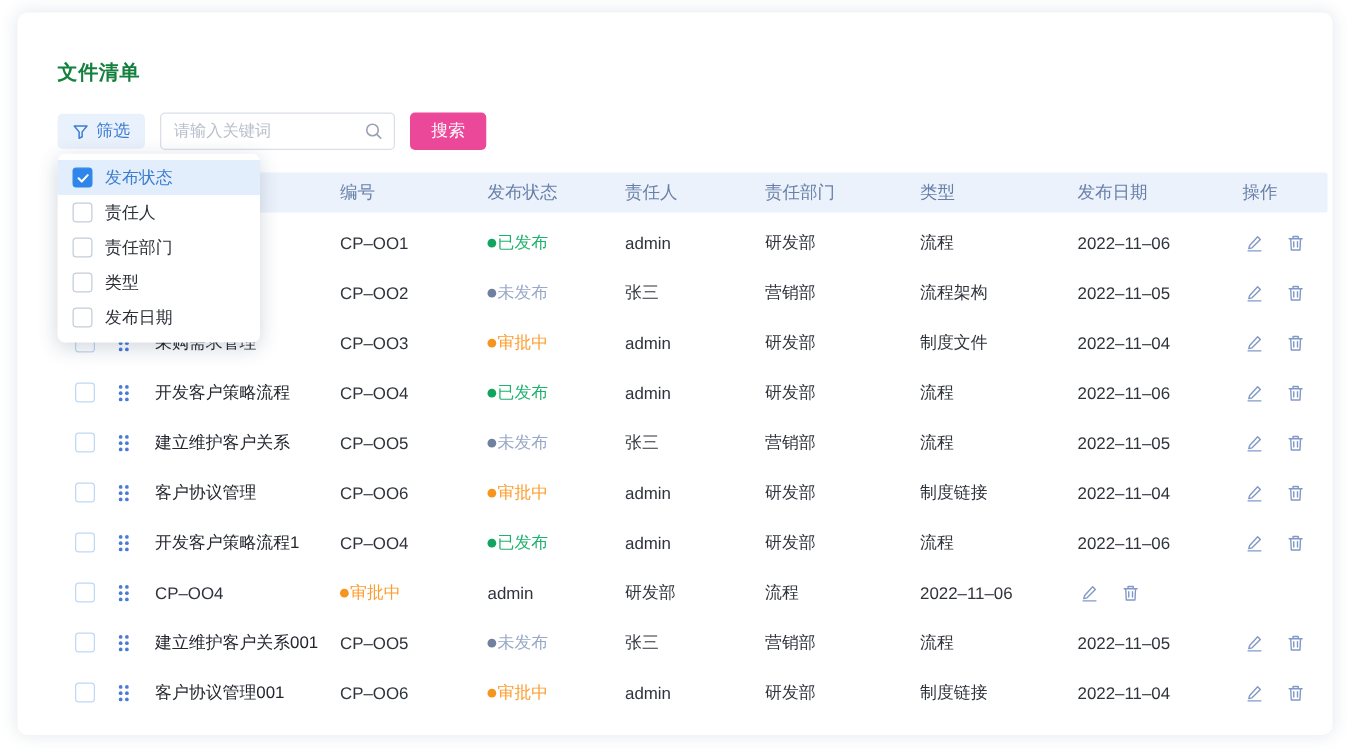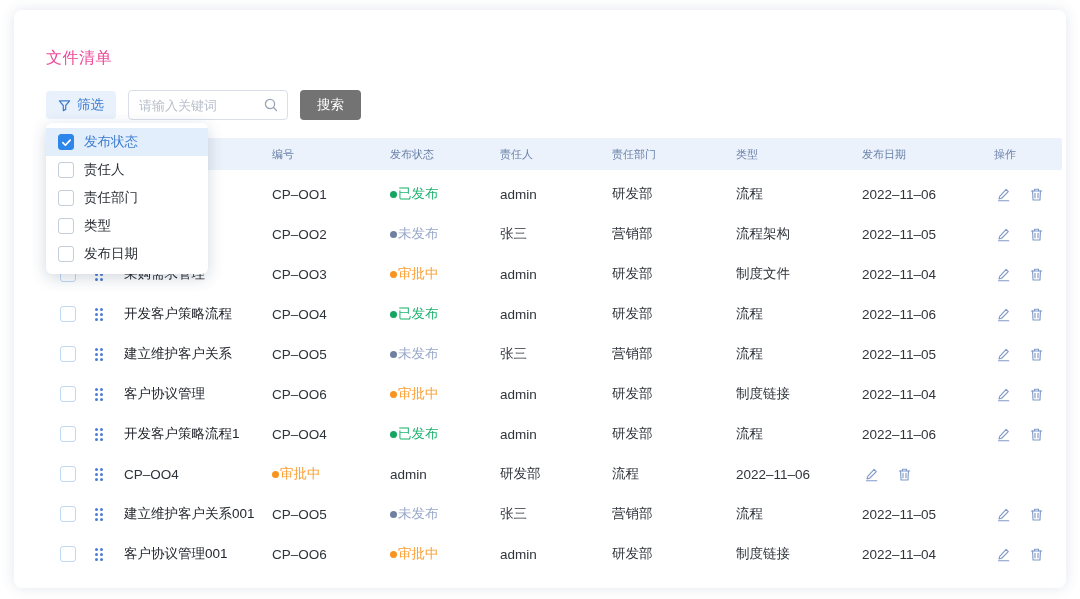--- a/index.html
+++ b/index.html
@@ -5,50 +5,50 @@
   * { margin:0; padding:0; box-sizing:border-box; }
   html,body { background:#ffffff; font-family:"Liberation Sans","DejaVu Sans",sans-serif; }
   .stage { position:relative; width:1080px; height:599px; background:#fff; overflow:hidden; }
   .card {
     position:absolute; left:14px; top:10px; width:1052px; height:578px;
     background:#fff; border-radius:8px;
     box-shadow:0 0 14px rgba(60,80,120,.14);
   }
   .card-inner { position:relative; padding:0 18px; height:100%; }
 
-  .page-title { position:absolute; left:32px; top:38px; font-size:16px; font-weight:normal; color:#ec4899; letter-spacing:.5px; }
+  .page-title { position:absolute; left:32px; top:38px; font-size:16px; font-weight:bold; color:#15803d; letter-spacing:.5px; }
 
   
   .toolbar { position:absolute; left:32px; top:80px; height:30px; display:flex; align-items:center; }
   .filter-btn {
     display:inline-flex; align-items:center; gap:6px; height:28px; padding:8px 12px;
     background:#e9f1fc; border:none; border-radius:4px; color:#3d7cd0; font-size:13.5px; cursor:pointer;
     font-family:inherit;
   }
   .search-box { position:relative; margin-left:12px; }
   .search-box input {
-    width:160px; height:30px; border:1px solid #d9dee8; border-radius:4px;
-    padding:0 30px 0 10px; font-size:13px; color:#333; outline:none; font-family:Liberation Sans, sans-serif;
+    width:188px; height:30px; border:1px solid #d9dee8; border-radius:4px;
+    padding:0 30px 0 10px; font-size:13px; color:#333; outline:none; font-family:Liberation Serif, serif;
   }
   .search-box input::placeholder { color:#b9c0cc; }
   .search-box .mag { position:absolute; right:9px; top:7px; }
   .search-btn {
-    margin-left:12px; height:30px; padding:0 17px; background:#737373; color:#fff;
+    margin-left:12px; height:30px; padding:0 17px; background:#ec4899; color:#fff;
     border:none; border-radius:4px; font-size:13.5px; cursor:pointer; font-family:inherit;
   }
 
   
   .table { position:absolute; left:32px; top:128px; width:1016px; }
   .thead, .tr {
     display:grid;
     grid-template-columns:46px 24px 148px 118px 110px 112px 124px 126px 132px 1fr;
     align-items:center;
   }
   .thead { height:32px; background:#ecf2fb; border-radius:2px; margin-bottom:4px; }
-  .th { font-size:11px; color:#6880a9; padding-left:8px; }
+  .th { font-size:14px; color:#6880a9; padding-left:8px; }
   .th.name-h { grid-column:1 / 4; }
   .tr { height:40px; }
   .td { font-size:13.5px; color:#2f333b; padding-left:8px; }
   .c-check { display:flex; justify-content:flex-start; padding-left:14px; }
   .cb {
     width:16px; height:16px; border:1px solid #bfd8f4; border-radius:3px; background:#fff; display:inline-block; cursor:pointer;
   }
   .c-drag { padding-left:2px; display:flex; align-items:center; cursor:grab; }
   .c-name { color:#23262e; white-space:nowrap; }
   .c-status { display:flex; align-items:center; gap:1px; }

